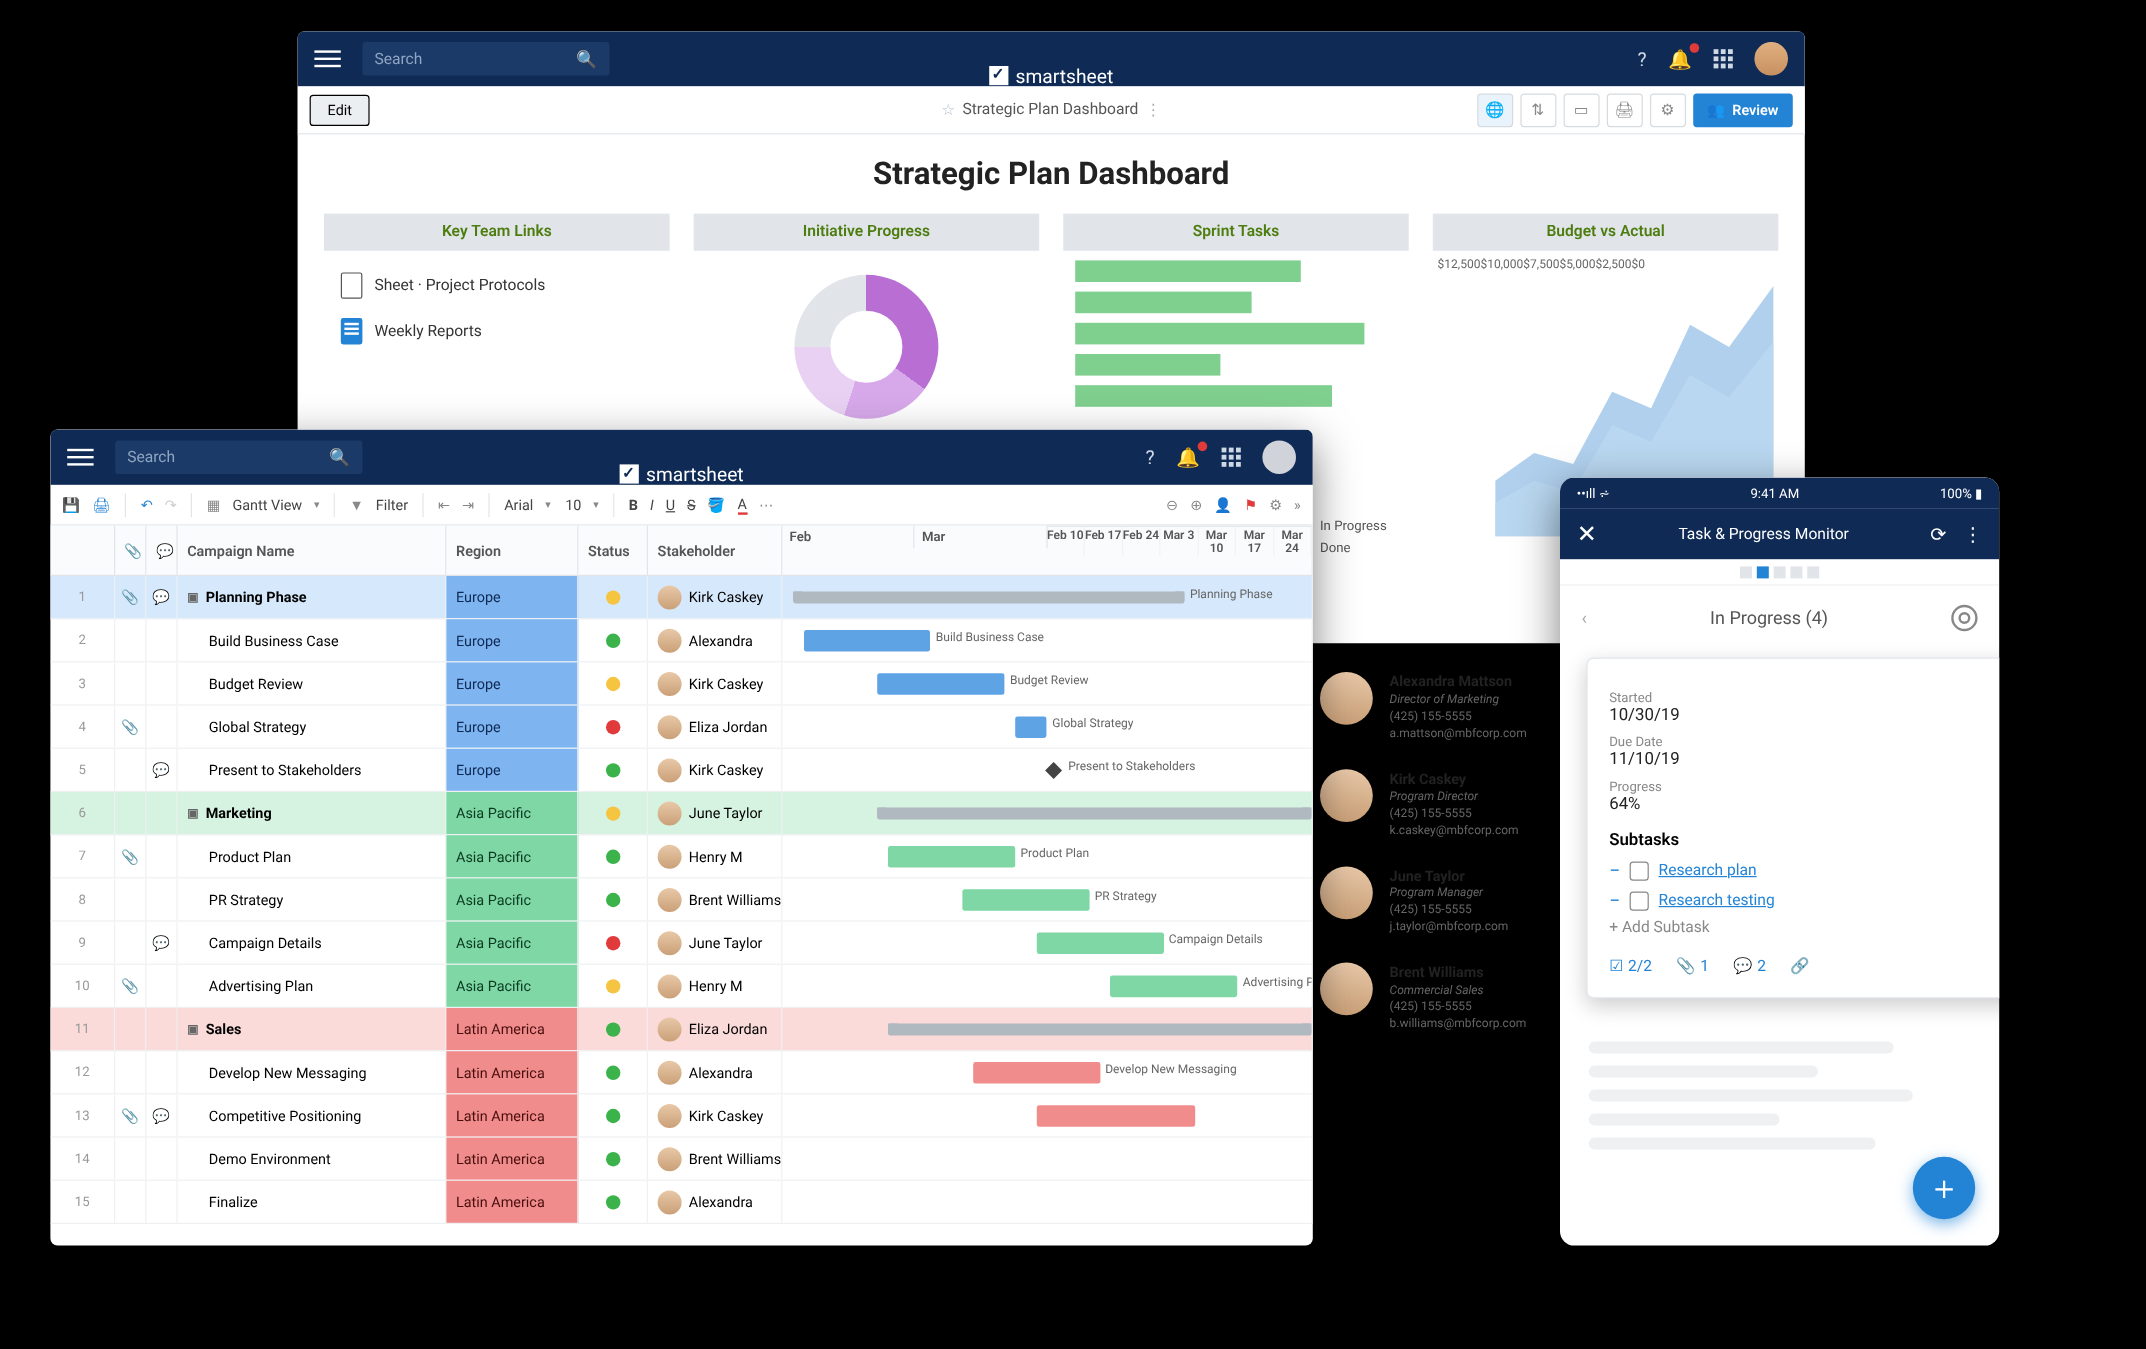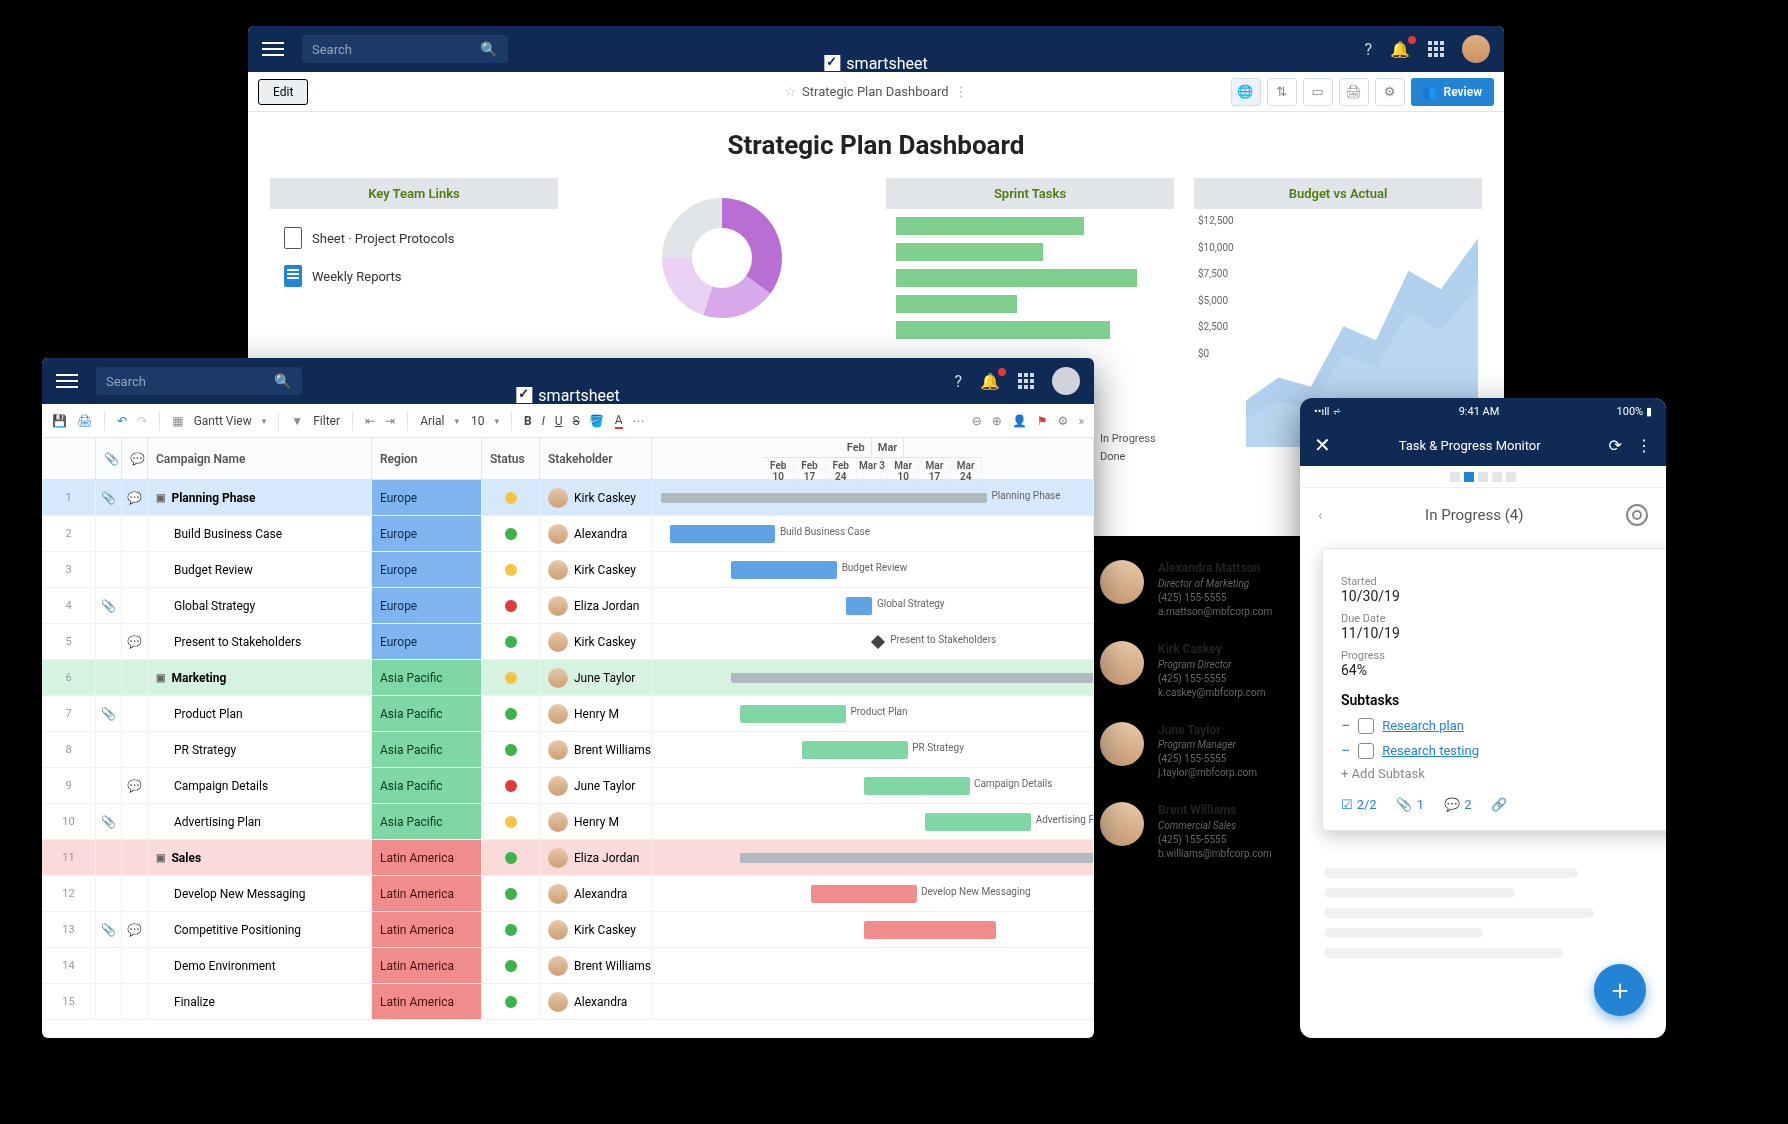--- a/index.html
+++ b/index.html
@@ -52,21 +52,21 @@
   .donut { width: 120px; height: 120px; border-radius: 50%; margin: 10px auto;
     background: conic-gradient(#b96ed4 0 35%, #d7a8ea 35% 55%, #e9d1f3 55% 75%, #e1e5ea 75% 100%); position: relative; }
   .donut::after { content: ""; position: absolute; inset: 30px; background: #fff; border-radius: 50%; }
 
   
   .sprint { padding-top: 8px; }
   .sprint-row { display: flex; align-items: center; margin-bottom: 8px; }
   .sprint-bar { height: 18px; background: #7fcf8f; }
 
   
-  .budget-y { position: absolute; left: 4px; top: 6px; bottom: 30px; display: flex; flex-direction: column; justify-content: space-between; font-size: 10px; color: #666; }
+  .budget-y { position: absolute; left: 4px; top: 6px; bottom: 30px; display: flex; justify-content: space-between; font-size: 10px; color: #666; }
   .budget-svg { position: absolute; left: 52px; right: 4px; top: 6px; bottom: 30px; }
 
   
   .gantt {
     position: absolute; left: 42px; top: 358px; width: 1052px; height: 680px;
     background: #fff; border-radius: 6px; box-shadow: 0 12px 36px rgba(0,0,0,.5); overflow: hidden;
   }
   .gantt .navbar { position: relative; }
 
   .toolbar2 { height: 34px; border-bottom: 1px solid #e1e5ea; display: flex; align-items: center; padding: 0 10px; font-size: 12px; color: #444; gap: 12px; }
@@ -75,21 +75,21 @@
   .mini { color: #2384d6; }
 
   .colhead { height: 42px; display: flex; border-bottom: 1px solid #e1e5ea; font-size: 12px; color: #555; background: #fafbfc; }
   .ch { border-right: 1px solid #e1e5ea; display: flex; align-items: center; padding: 0 8px; font-weight: 600; }
   .ch.num { width: 54px; }
   .ch.a { width: 26px; }
   .ch.name { width: 224px; }
   .ch.reg { width: 110px; }
   .ch.stat { width: 58px; }
   .ch.sth { width: 112px; }
-  .ch.tl { flex: 1; flex-direction: column; padding: 0; align-items: center; }
+  .ch.tl { flex: 1; padding: 0; align-items: flex-start; }
   .tl-months { flex: 1; display: flex; }
   .tl-months div { flex: 1; padding: 3px 6px; font-size: 11px; border-right: 1px solid #e1e5ea; }
   .tl-weeks { flex: 1; display: flex; border-top: 1px solid #e1e5ea; }
   .tl-weeks div { flex: 1; font-size: 10px; text-align: center; padding-top: 2px; border-right: 1px solid #f0f2f4; }
 
   .grow { height: 36px; display: flex; border-bottom: 1px solid #eef0f2; font-size: 12px; }
   .gc { border-right: 1px solid #eef0f2; display: flex; align-items: center; padding: 0 8px; white-space: nowrap; overflow: hidden; }
   .gc.num { width: 54px; justify-content: center; color: #999; font-size: 11px; }
   .gc.a { width: 26px; justify-content: center; color: #b0b8c0; }
   .gc.name { width: 224px; }
@@ -231,20 +231,21 @@
             <span>Sheet · Project Protocols</span>
           </div>
           <div class="linkitem">
             <span class="report-ic"></span>
             <span>Weekly Reports</span>
           </div>
         </div>
       </div>
 
       <div class="card">
+        <div class="card-head">Initiative Progress</div>
         <div class="card-body">
             <div class="donut"></div>
           </div>
       </div>
 
       <div class="card">
         <div class="card-head">Sprint Tasks</div>
         <div class="card-body sprint">
           <div class="sprint-row">
               <div class="sprint-bar" style="width:70%"></div>

